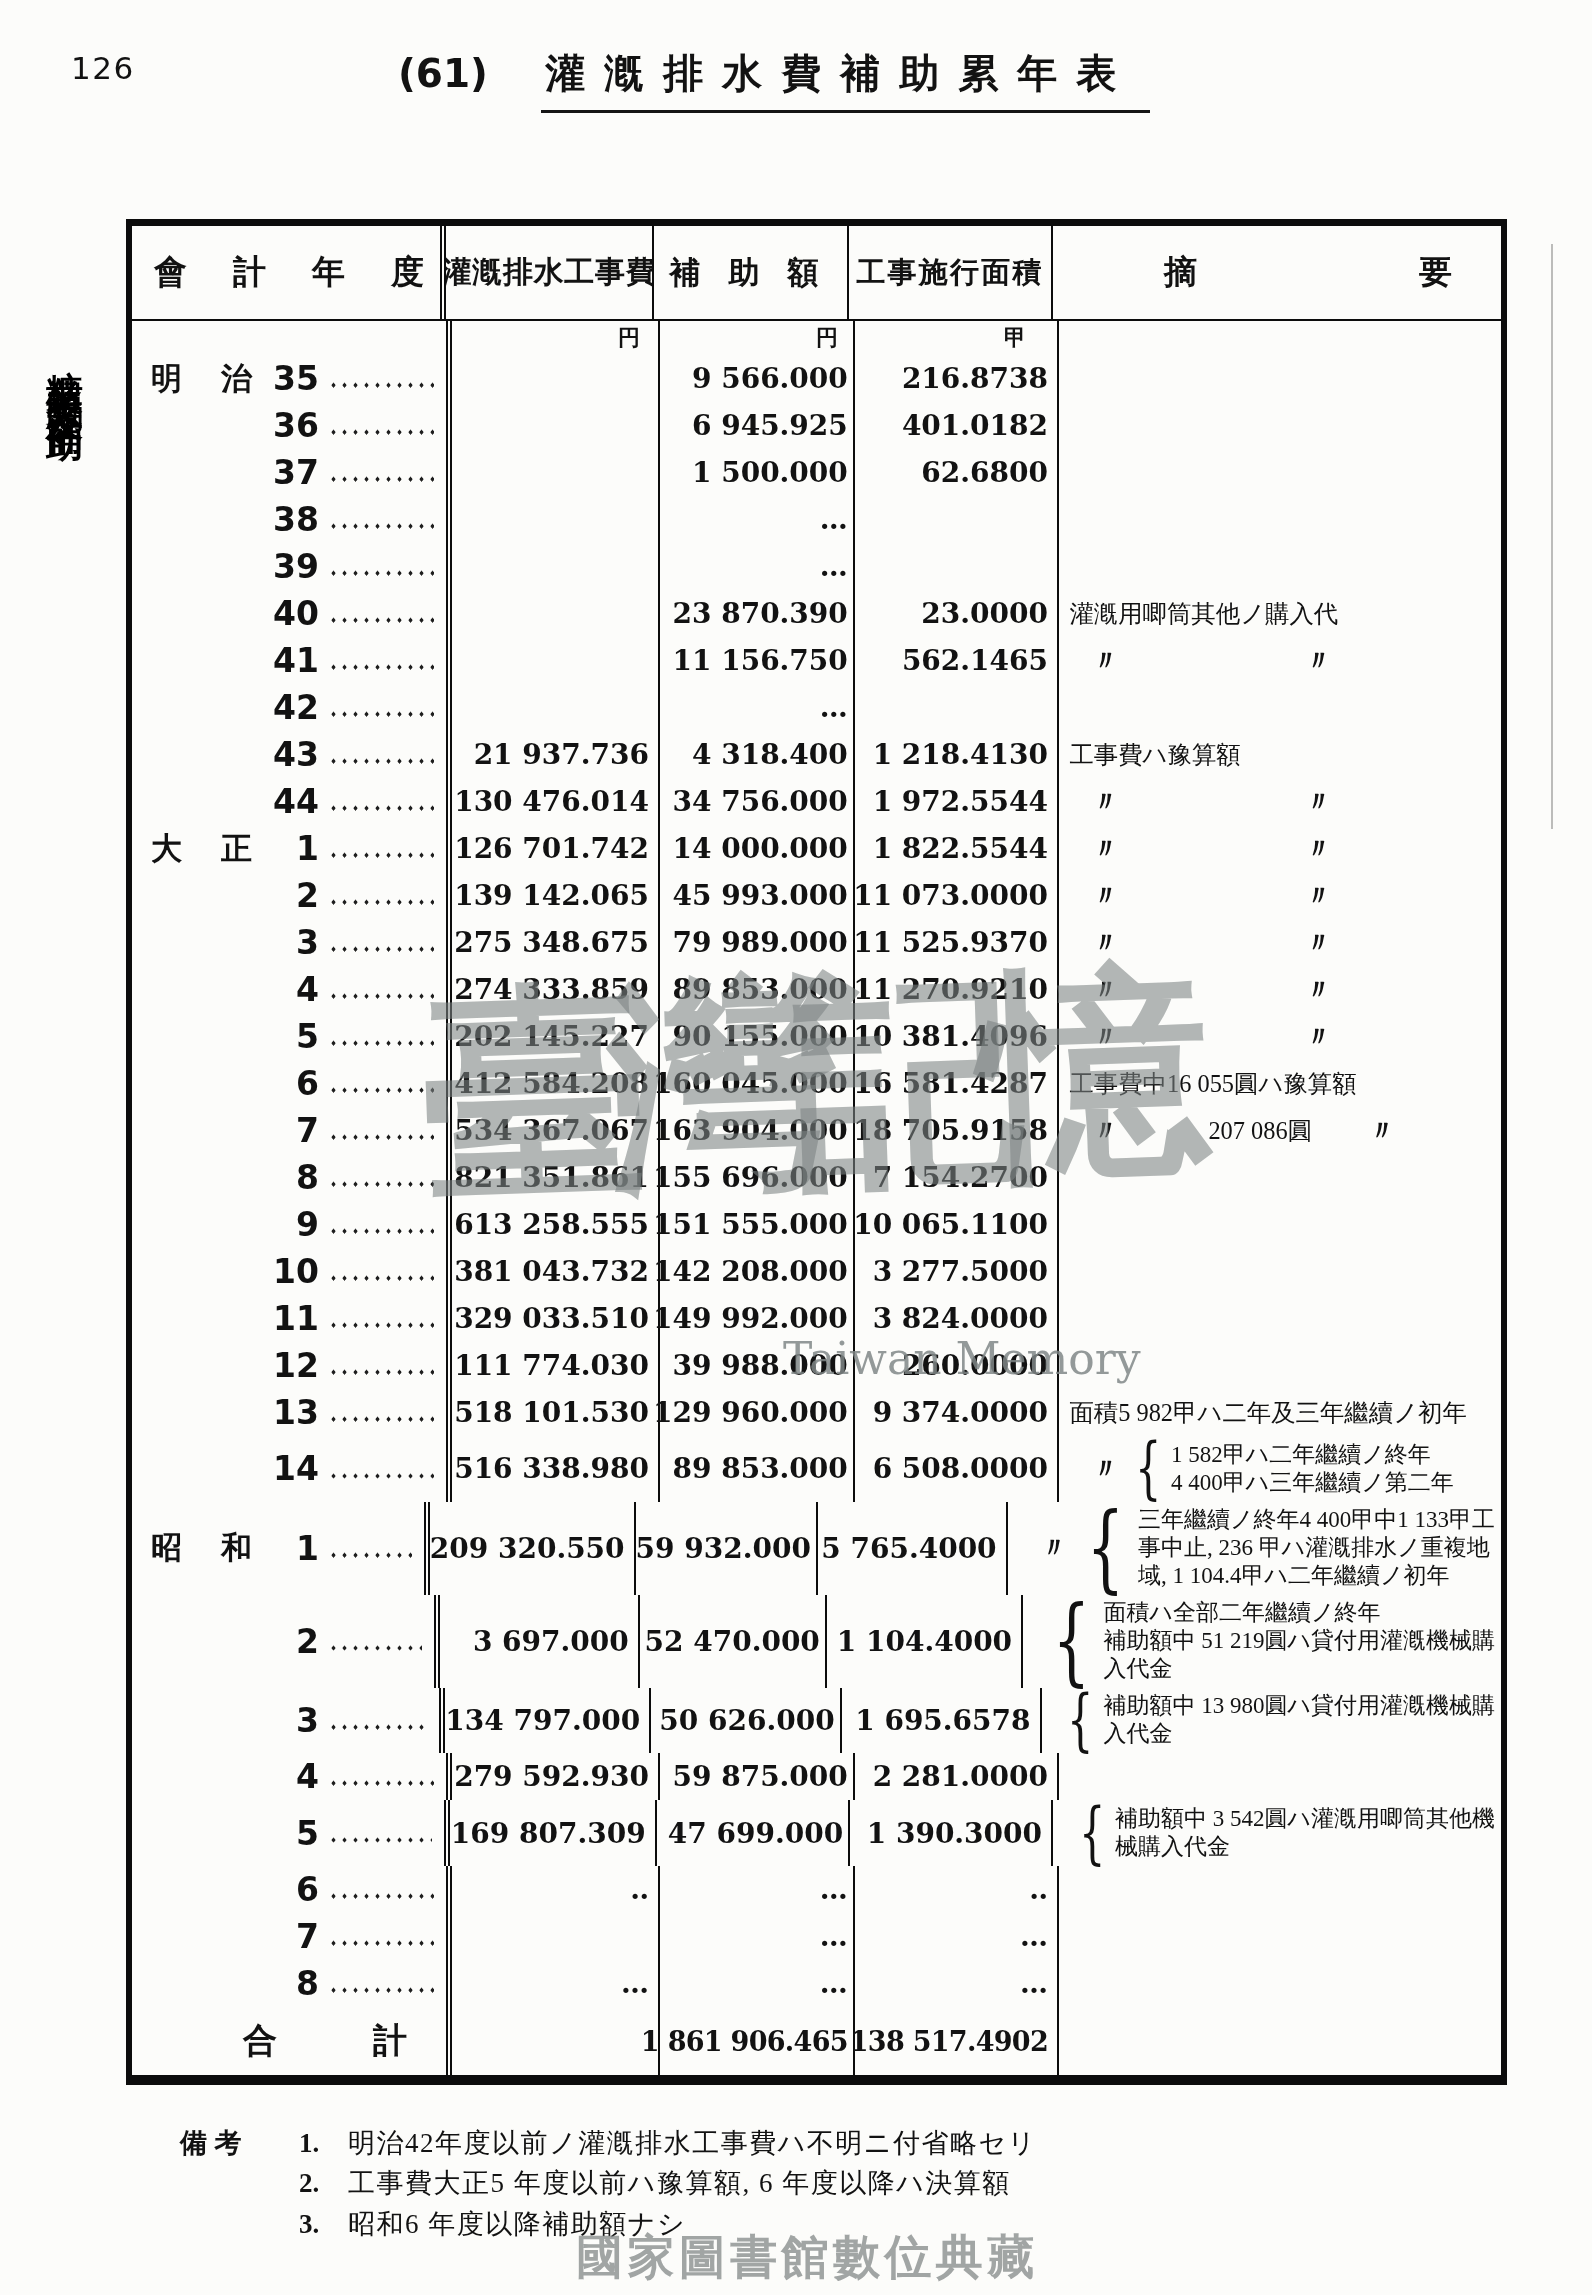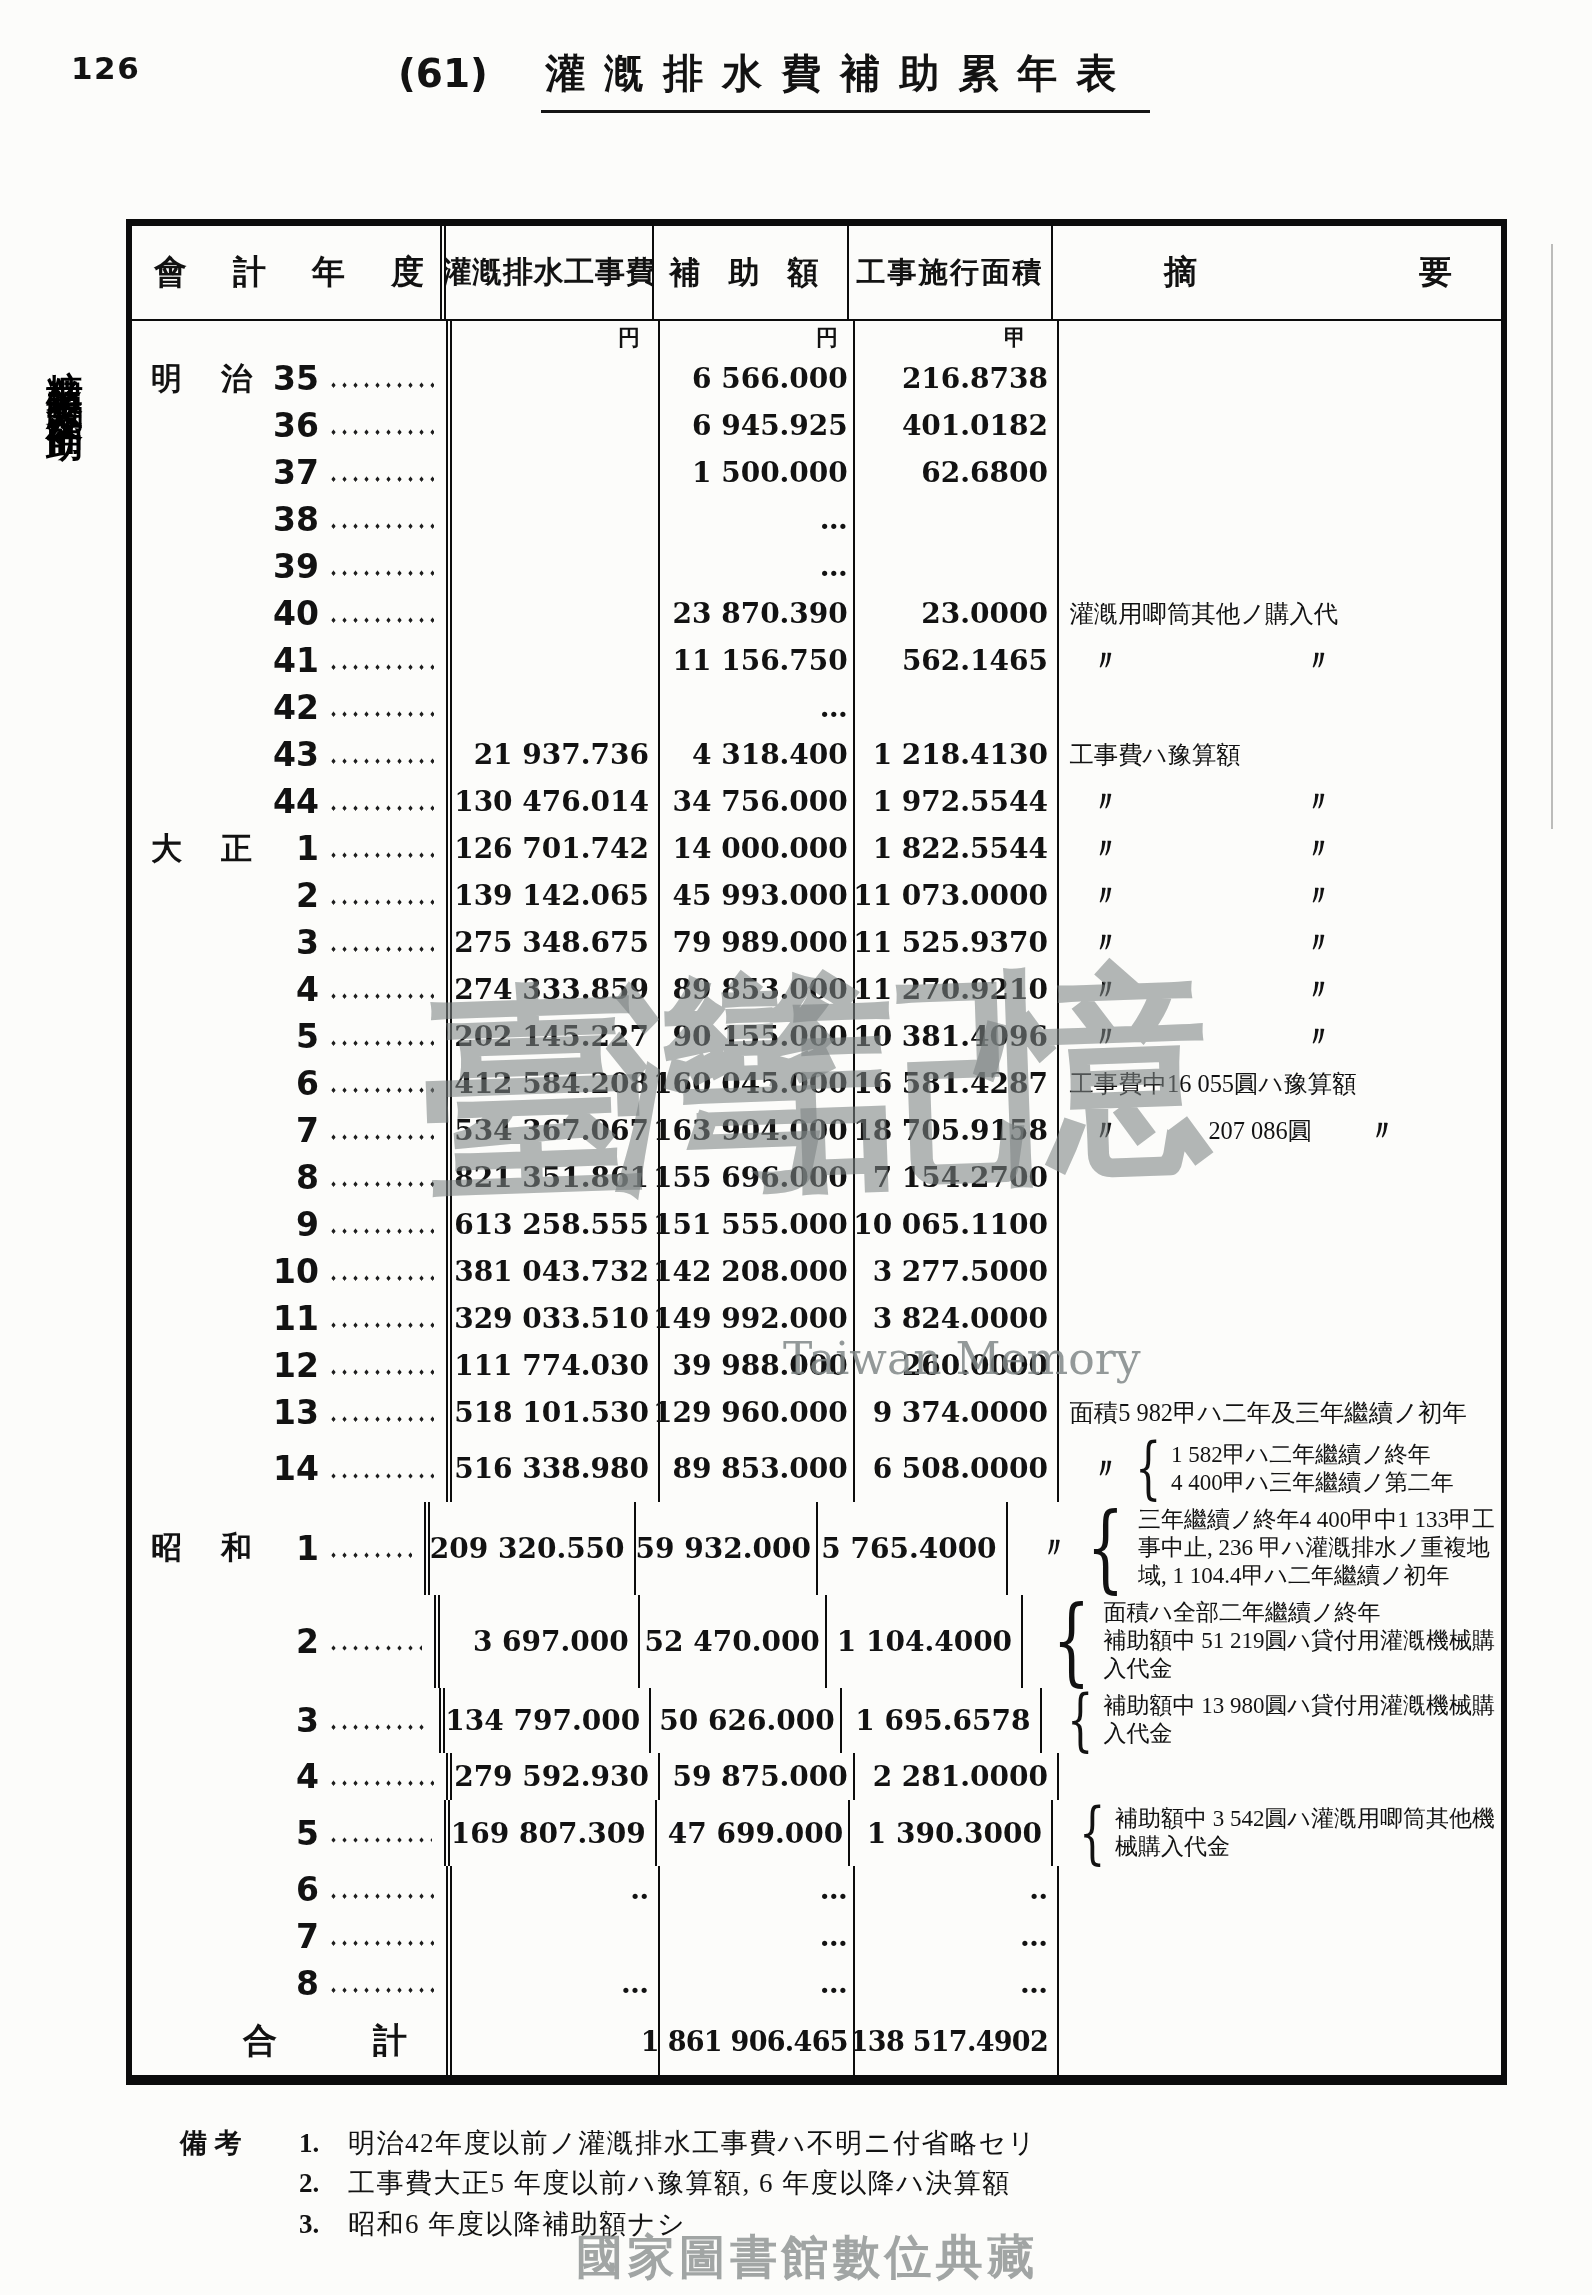--- a/index.html
+++ b/index.html
@@ -1,21 +1,21 @@
 <!DOCTYPE html>
 <html style="font-size:12px"><head>
 <meta charset="utf-8">
 <style>
   html,body{margin:0;padding:0;background:#e8e8e4;}
   .page{position:relative;width:1592px;height:2295px;background:#fcfcfa;overflow:hidden;
         font-family:"Liberation Serif","DejaVu Serif",serif;color:#121212;}
   *{box-sizing:border-box;}
 
   
-  .page-number{position:absolute;left:71px;top:50px;font-size:31px;font-weight:700;
+  .page-number{position:absolute;left:71px;top:50px;font-size:31px;font-weight:400;
                font-family:"DejaVu Sans","Liberation Sans",sans-serif;letter-spacing:1.5px;}
   .title-block{position:absolute;left:398px;top:46px;display:flex;align-items:baseline;gap:53px;white-space:nowrap;}
   .index-label{font-size:39px;font-weight:700;font-family:"DejaVu Sans",sans-serif;}
   .doc-title{font-size:40px;font-weight:700;letter-spacing:19px;border-bottom:3.7px solid #151515;
              padding:0 15px 9px 4.4px;}
   .side-label{position:absolute;left:39px;top:341px;writing-mode:vertical-rl;text-orientation:upright;
               font-size:37px;font-weight:900;letter-spacing:9px;color:#000;
               font-family:"DejaVu Sans","Liberation Sans",sans-serif;}
   .scan-edge{position:absolute;left:1551px;top:244px;width:2.2px;height:585px;background:rgba(20,20,20,.28);}
 
@@ -119,21 +119,21 @@
     </div>
 
     <div>
         <div class="row">
           <div class="cell cell-year">
             <span class="era">明治</span>
             <span class="year">35</span>
             <span class="dots"></span>
           </div>
           <div class="cell num cell-cost"></div>
-          <div class="cell num cell-subsidy">6 566.000</div>
+          <div class="cell num cell-subsidy">9 566.000</div>
           <div class="cell num cell-area">216.8738</div>
           <div class="cell cell-remark"></div>
         </div>
         <div class="row">
           <div class="cell cell-year">
             <span class="era"></span>
             <span class="year">36</span>
             <span class="dots"></span>
           </div>
           <div class="cell num cell-cost"></div>

